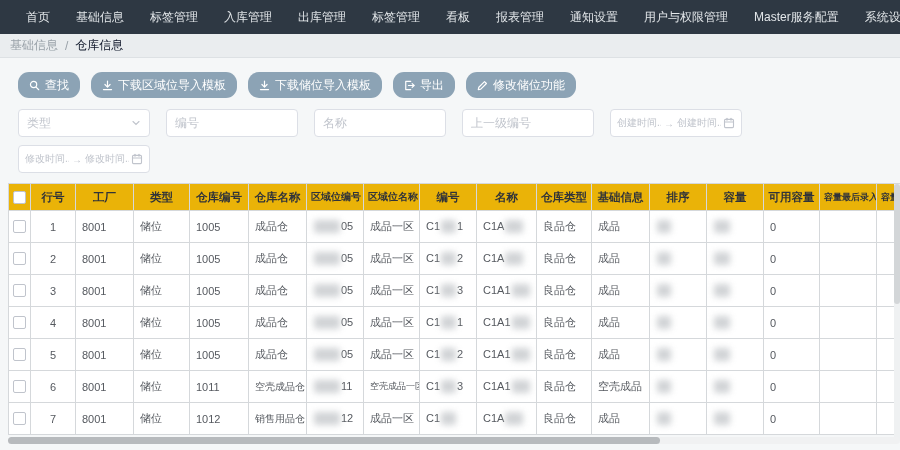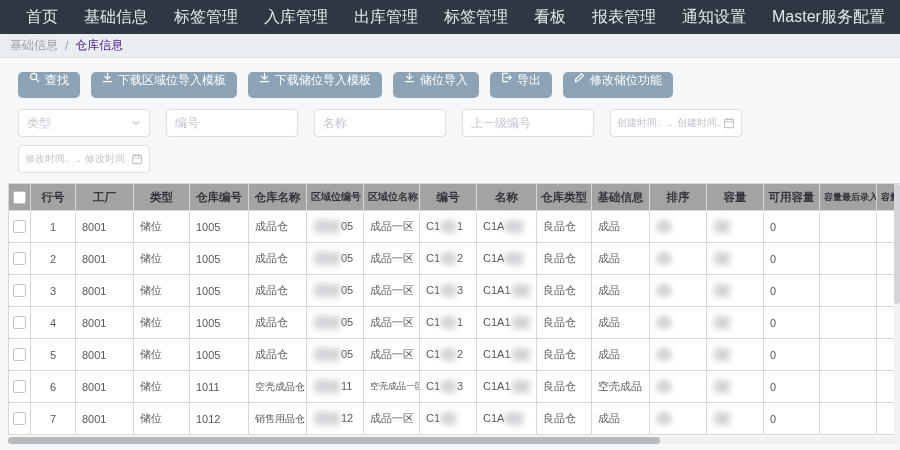--- a/index.html
+++ b/index.html
@@ -2,34 +2,34 @@
 <html><head>
 <meta charset="utf-8">
 <style>
   * { box-sizing: border-box; margin: 0; padding: 0; }
   html,body { width: 900px; height: 450px; overflow: hidden; }
   body { font-family: "Liberation Sans", "DejaVu Sans", sans-serif; background: #f5f7f8; font-size: 12px; }
 
   
   .topnav { height: 34px; background: #2e3843; display: flex; align-items: center;
             padding: 0 6px 0 13px; color: #e3e7ea; }
-  .nav-item { padding: 0 13px; font-size: 16px; white-space: nowrap; cursor: pointer; }
+  .nav-item { padding: 0 13px; font-size: 12px; white-space: nowrap; cursor: pointer; }
 
   
   .breadcrumb { height: 24px; background: #eaedef; border-bottom: 1px solid #dde1e4;
                 display: flex; align-items: center; gap: 7px; padding: 0 10px;
                 font-size: 12px; color: #99a1a8; }
-  .breadcrumb .bc-page { color: #4c1d95; }
+  .breadcrumb .bc-page { color: #0f172a; }
 
   
   .content { padding: 14px 0 0 18px; }
 
   .toolbar { display: flex; gap: 11px; margin-bottom: 11px; }
-  .tbtn { background: #8ca3b5; color: #fff; border: none; border-radius: 5px; height: 26px;
-          padding: 0 11px; font-size: 12px; display: inline-flex; align-items: flex-start; gap: 5px;
+  .tbtn { background: #8ca3b5; color: #fff; border: none; border-radius: 11px; height: 26px;
+          padding: 0 11px; font-size: 12px; display: inline-flex; align-items: center; gap: 5px;
           font-family: inherit; cursor: pointer; white-space: nowrap; }
   .bicon { display: inline-flex; align-items: center; }
 
   .filters-row { display: flex; gap: 16px; margin-bottom: 8px; }
   .f-field { width: 132px; height: 28px; background: #fff; border: 1px solid #dcdfe6;
              border-radius: 4px; display: flex; align-items: center; padding: 0 8px;
              font-size: 12px; color: #c0c4cc; font-family: inherit; }
   input.f-field::placeholder { color: #c0c4cc; }
   input.f-field { outline: none; }
   .f-select { justify-content: space-between; cursor: pointer; }
@@ -37,21 +37,21 @@
   .f-range .rtext { overflow: hidden; white-space: nowrap; }
   .f-range .arrow { color: #c0c4cc; flex: 0 0 auto; padding: 0 1px; }
   .f-range .cal { margin-left: auto; display: inline-flex; flex: 0 0 auto; }
 
   
   .table-zone { position: relative; margin-left: -10px; margin-top: 10px; width: 892px; }
   .table-wrap { width: 892px; overflow: hidden; }
   table { border-collapse: collapse; table-layout: fixed; width: 948px; background: #fff;
           color: #55595f; }
   th, td { border: 1px solid #d5d8db; white-space: nowrap; overflow: hidden; padding: 0 4px; }
-  th { background: #a3a3a3; color: #303339; font-weight: bold; height: 27px;
+  th { background: #eab308; color: #303339; font-weight: bold; height: 27px;
        font-size: 11.5px; text-align: center; }
   td { height: 32px; font-size: 11px; text-align: left; padding-left: 6px; }
   td.c-center { text-align: center; padding-left: 4px; }
   .cb { display: inline-block; width: 13px; height: 13px; border: 1px solid #c0c4cc;
         border-radius: 2px; background: #fff; vertical-align: middle; cursor: pointer; }
   .blob { display: inline-block; height: 13px; background: #c6c9cc; border-radius: 2px;
           filter: blur(3px); opacity: .8; vertical-align: middle; margin: 0 1px; }
 
   .hscroll { position: relative; height: 7px; margin-top: 2px; width: 892px; background: #f0f1f2;
              border-radius: 4px; }
@@ -66,22 +66,22 @@
 <div class="topnav">
   <span class="nav-item">首页</span>
   <span class="nav-item">基础信息</span>
   <span class="nav-item">标签管理</span>
   <span class="nav-item">入库管理</span>
   <span class="nav-item">出库管理</span>
   <span class="nav-item">标签管理</span>
   <span class="nav-item">看板</span>
   <span class="nav-item">报表管理</span>
   <span class="nav-item">通知设置</span>
+  <span class="nav-item">用户与权限管理</span>
   <span class="nav-item">Master服务配置</span>
-  <span class="nav-item">用户与权限管理</span>
   <span class="nav-item">系统设置</span>
 
 </div>
 
 <div class="breadcrumb">
   <span>基础信息</span>
   <span>/</span>
   <span class="bc-page">仓库信息</span>
 </div>
 
@@ -109,30 +109,20 @@
     </button>
     <button class="tbtn">
       <span class="bicon">
           <svg width="11" height="11" viewBox="0 0 12 12">
             <path d="M6 1.2v6" fill="none" stroke="#fff" stroke-width="1.3" stroke-linecap="round" stroke-linejoin="round"></path>
             <path d="M3.2 4.9L6 7.7 8.8 4.9" fill="none" stroke="#fff" stroke-width="1.3" stroke-linecap="round" stroke-linejoin="round"></path>
             <path d="M1.6 10.4h8.8" fill="none" stroke="#fff" stroke-width="1.3" stroke-linecap="round" stroke-linejoin="round"></path>
           </svg>
         </span>
       <span>下载储位导入模板</span>
-    </button>
-    <button class="tbtn">
-      <span class="bicon">
-          <svg width="11" height="11" viewBox="0 0 12 12">
-            <path d="M6 1.2v6" fill="none" stroke="#fff" stroke-width="1.3" stroke-linecap="round" stroke-linejoin="round"></path>
-            <path d="M3.2 4.9L6 7.7 8.8 4.9" fill="none" stroke="#fff" stroke-width="1.3" stroke-linecap="round" stroke-linejoin="round"></path>
-            <path d="M1.6 10.4h8.8" fill="none" stroke="#fff" stroke-width="1.3" stroke-linecap="round" stroke-linejoin="round"></path>
-          </svg>
-        </span>
-      <span>储位导入</span>
     </button>
     <button class="tbtn">
       <span class="bicon">
           <svg width="11" height="11" viewBox="0 0 12 12">
             <path d="M7.3 1.6H1.9v8.8h5.4" fill="none" stroke="#fff" stroke-width="1.3" stroke-linecap="round" stroke-linejoin="round"></path>
             <path d="M4.8 6h6" fill="none" stroke="#fff" stroke-width="1.3" stroke-linecap="round" stroke-linejoin="round"></path>
             <path d="M8.9 3.9L11 6 8.9 8.1" fill="none" stroke="#fff" stroke-width="1.3" stroke-linecap="round" stroke-linejoin="round"></path>
           </svg>
         </span>
       <span>导出</span>

